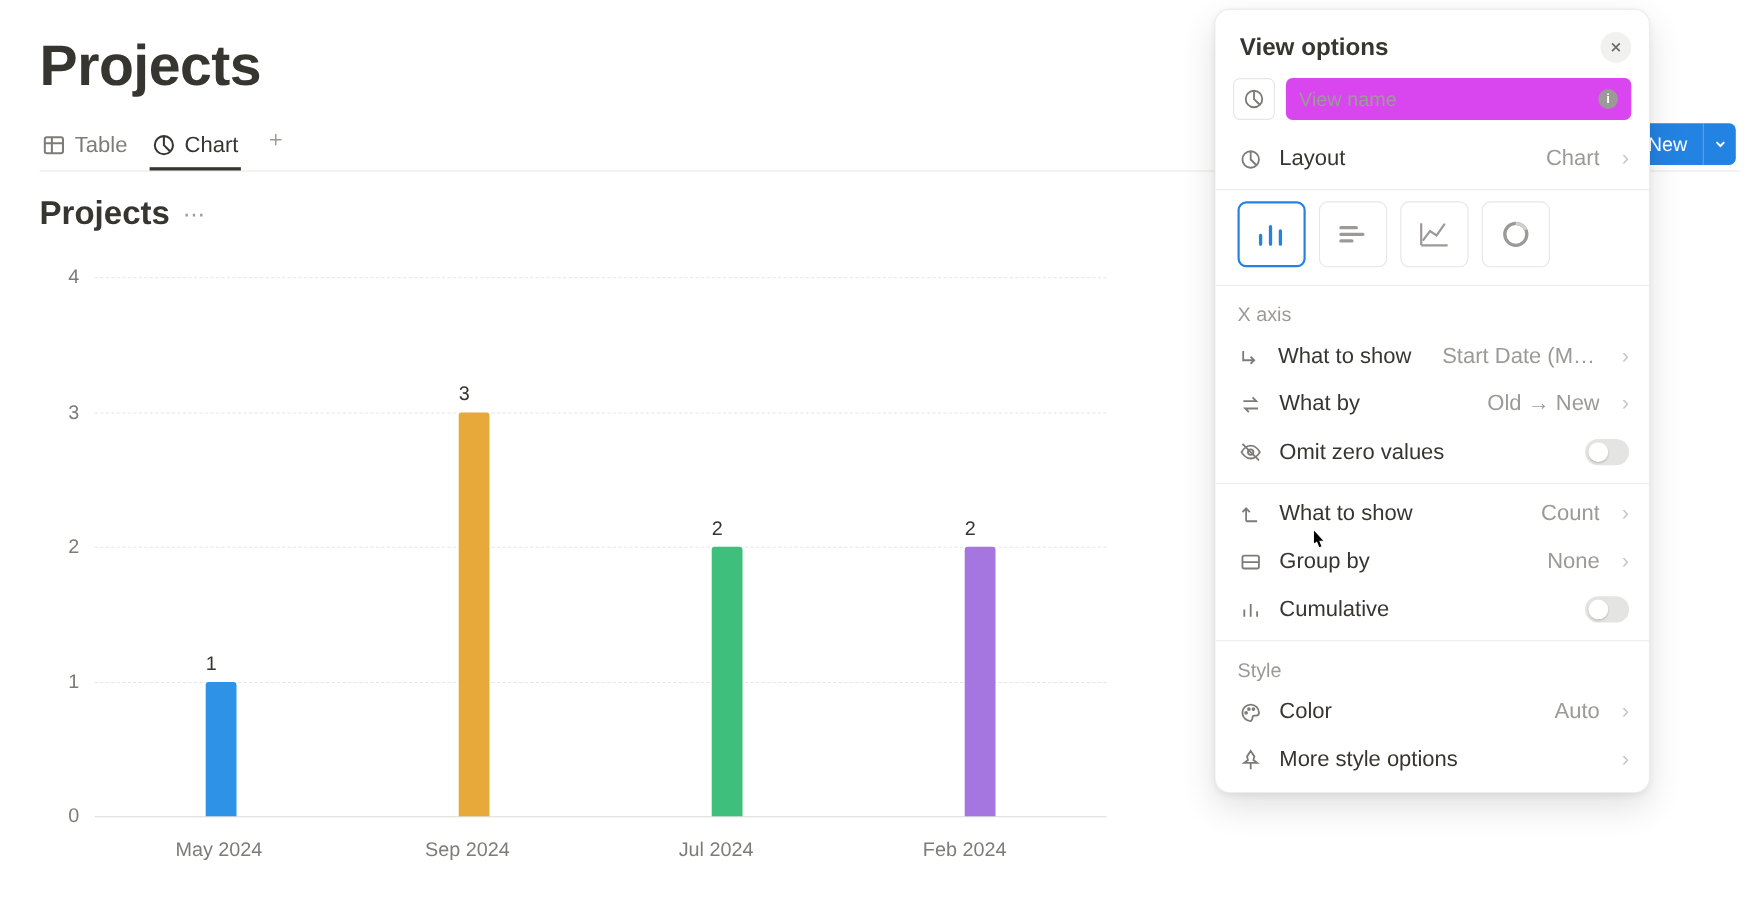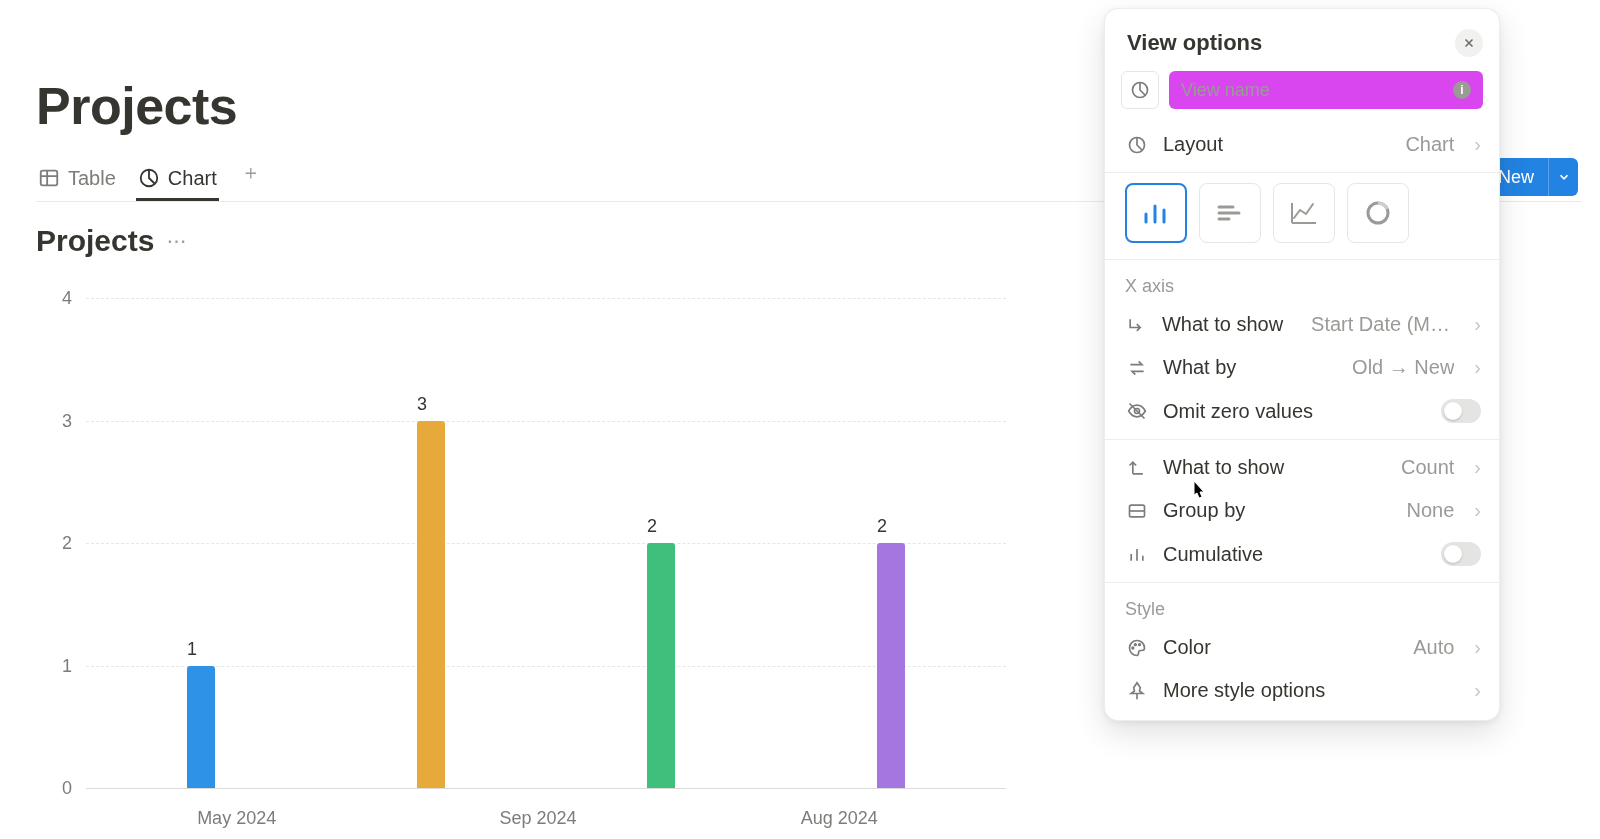--- a/index.html
+++ b/index.html
@@ -7,21 +7,20 @@
     font-family: -apple-system, BlinkMacSystemFont, "Segoe UI", Helvetica, Arial, sans-serif;
     background: #fff;
     color: #37352f;
     width: 1600px;
     height: 839px;
     overflow: hidden;
     position: relative;
   }
   .page {
     padding: 30px 18px 0 36px;
-    margin-top: 46px;
   }
   .page-title {
     font-size: 52px;
     font-weight: 700;
     letter-spacing: -0.5px;
     margin-bottom: 22px;
   }
   .tabs-row {
     display: flex;
     align-items: flex-start;
@@ -297,21 +296,22 @@
             <div style="position: relative; display: flex; align-items: flex-end; height: 50%;">
               <div class="bar-val">2</div>
               <div class="bar" style="height: 100%; background: rgb(165, 118, 224);"></div>
             </div>
           </div>
         </div>
       </div>
     <div class="x-labels" id="xlabels">
         <div class="cat">May 2024</div>
         <div class="cat">Sep 2024</div>
-        <div class="cat">Aug 2024</div>
+        <div class="cat">Jul 2024</div>
+        <div class="cat">Feb 2024</div>
       </div>
   </div>
 </div>
 
 <div class="panel">
   <div class="panel-header">
     <h3>View options</h3>
     <div class="close-btn">
       <svg width="12" height="12" viewBox="0 0 24 24" fill="none" stroke="#6b6a66" stroke-width="3">
           <path d="M5 5l14 14M19 5L5 19"></path>

